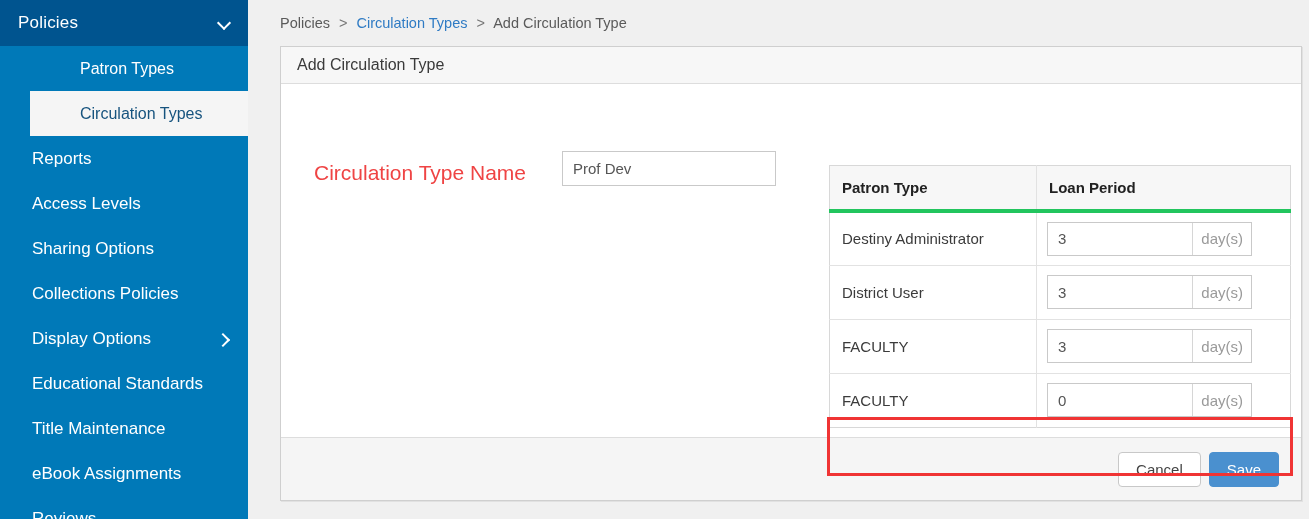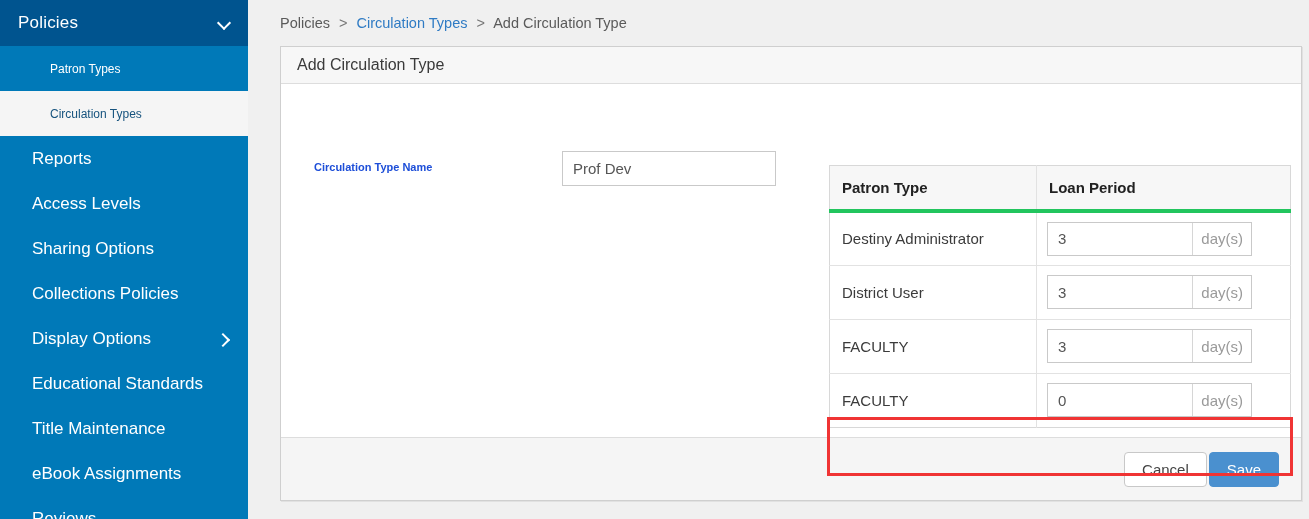--- a/index.html
+++ b/index.html
@@ -61,21 +61,21 @@
     display: flex;
     align-items: center;
     justify-content: space-between;
     color: #ffffff;
     font-size: 17px;
     background: #0079b8;
     padding-right: 18px;
     white-space: nowrap;
   }
   .side-item .si-label { display: block; }
-  .side-item.sub { padding-left: 50px; font-size: 12px; }
+  .side-item.sub { padding-left: 50px; font-size: 16px; margin-left: 30px; }
   .side-item.top { padding-left: 32px; }
   .side-item.active {
     background: #f5f5f5;
     color: #16537e;
   }
   .side-item .chev.right::before {
     border-color: #ffffff;
   }
 
   
@@ -120,21 +120,21 @@
     background: #ffffff;
   }
   #panel-footer {
     height: 63px;
     background: #f5f5f5;
     border-top: 1px solid #dddddd;
     display: flex;
     align-items: center;
     justify-content: flex-end;
     padding-right: 22px;
-    gap: 2px;
+    gap: 8px;
   }
   .btn {
     font-family: "Liberation Sans", sans-serif;
     font-size: 15px;
     border-radius: 4px;
     cursor: pointer;
     height: 35px;
     padding: 0 17px;
     line-height: 33px;
   }
@@ -156,23 +156,23 @@
     width: 470px;
   }
   .frow {
     display: flex;
     align-items: flex-start;
     margin-bottom: 22px;
   }
   .flabel {
     width: 248px;
     padding-top: 10px;
-    font-size: 11px;
-    font-weight: bold;
-    color: #1d4ed8;
+    font-size: 21px;
+    font-weight: normal;
+    color: #ef4444;
   }
   .finput-wrap {
     position: relative;
     width: 214px;
     height: 35px;
     border: 1px solid #c9c9c9;
     background: #ffffff;
     display: flex;
     align-items: center;
   }

